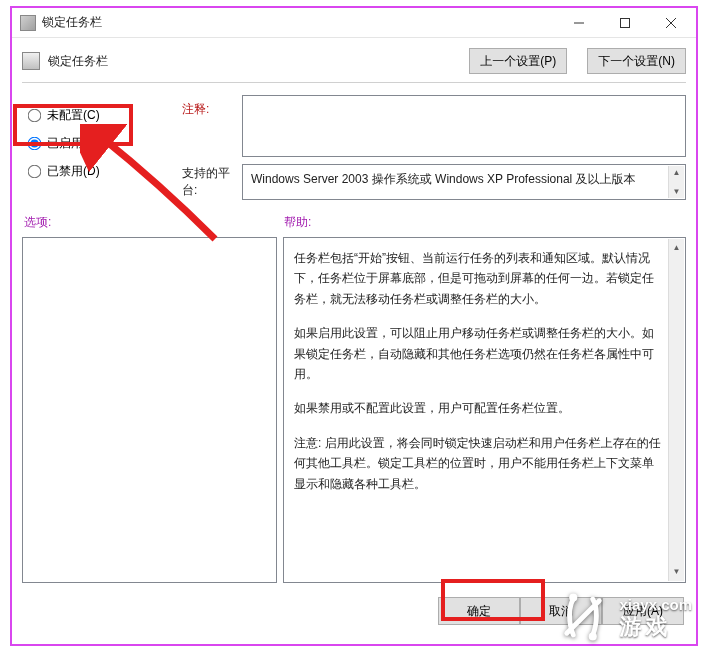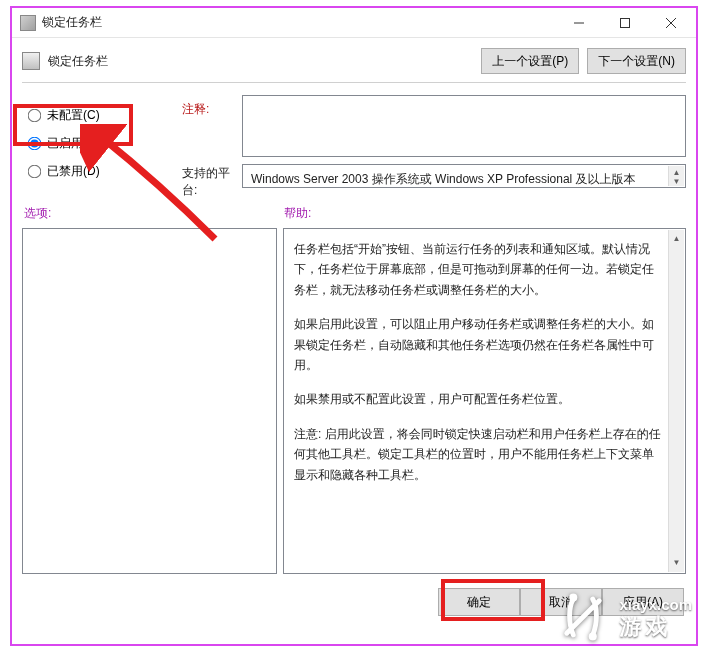--- a/index.html
+++ b/index.html
@@ -52,21 +52,21 @@
     .tool-icon {
       width: 18px; height: 18px;
       margin-right: 8px;
       background: linear-gradient(#f0f0f0,#c0c0c0);
       border: 1px solid #888;
     }
     .tool-title { flex: 1; color: #222; }
     .nav-btn {
       min-width: 98px;
       height: 26px;
-      margin-left: 8px;
+      margin-left: 20px;
       border: 1px solid #adadad;
       background: #e1e1e1;
       font-size: 12px;
       padding: 0 10px;
       cursor: pointer;
     }
 
     .sep { border-top: 1px solid #d0d0d0; margin: 0 10px 8px 10px; }
 
     .upper {
@@ -88,21 +88,21 @@
     .fields { flex: 1; }
     .comment-box {
       width: 100%; height: 62px;
       border: 1px solid #828790;
       background: #fff;
       resize: none;
       padding: 2px;
       font: inherit;
     }
     .platform-box {
-      width: 100%; height: 24px;
+      width: 100%; height: 36px;
       border: 1px solid #828790;
       background: #fff;
       padding: 6px 8px;
       margin-top: 4px;
       position: relative;
       color: #222;
       font-size: 12px;
     }
     .scroll-stub {
       position: absolute; right:1px; top:1px; bottom:1px; width:16px;

